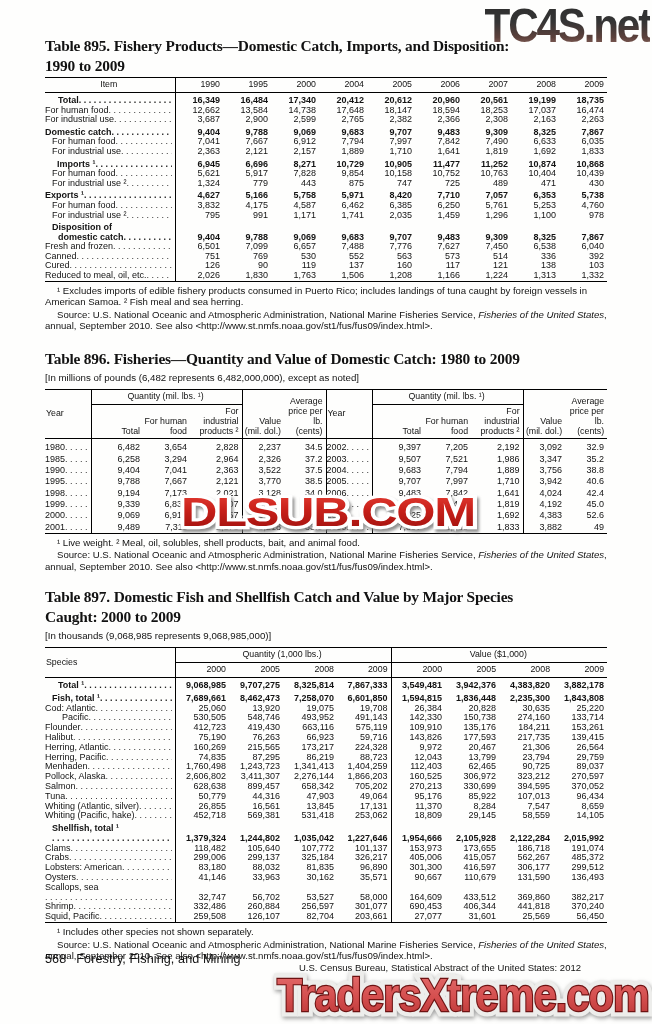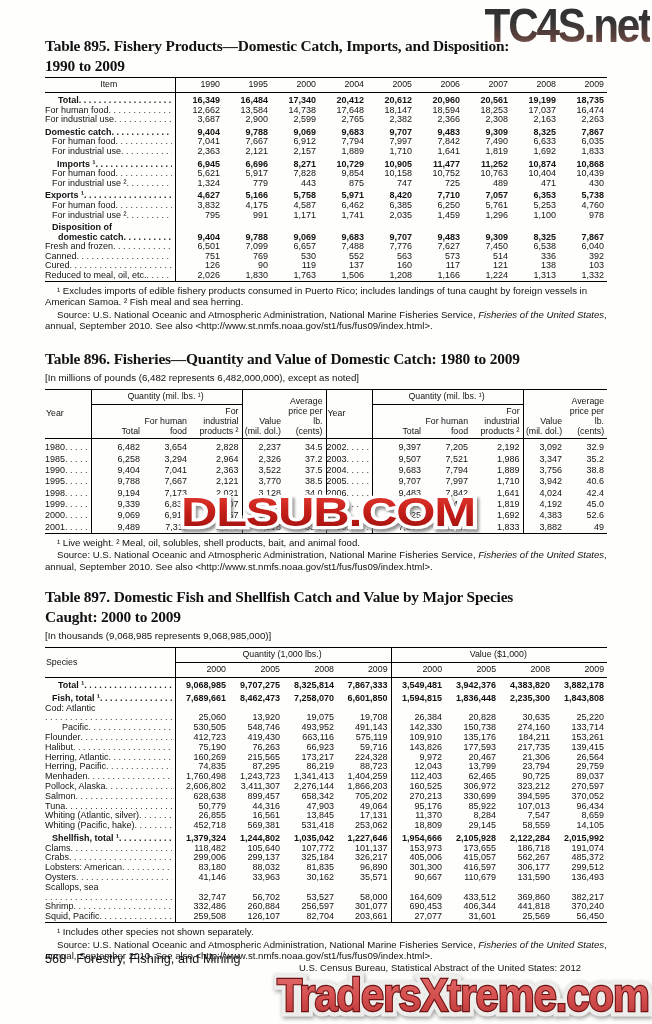--- a/index.html
+++ b/index.html
@@ -708,21 +708,21 @@
               <td class="num ">8,462,473</td>
               <td class="num ">7,258,070</td>
               <td class="num vr">6,601,850</td>
               <td class="num ">1,594,815</td>
               <td class="num ">1,836,448</td>
               <td class="num ">2,235,300</td>
               <td class="num ">1,843,808</td>
             </tr>
             <tr>
               <td class="vr ">
-                <div class="lab" style="padding-left: 0px; flex-direction: column;">
+                <div class="lab" style="padding-left: 0px;">
                   <span class="t">Cod: Atlantic</span>
                   <span class="d"></span>
                 </div>
               </td>
               <td class="num ">25,060</td>
               <td class="num ">13,920</td>
               <td class="num ">19,075</td>
               <td class="num vr">19,708</td>
               <td class="num ">26,384</td>
               <td class="num ">20,828</td>
@@ -900,21 +900,21 @@
               <td class="num ">569,381</td>
               <td class="num ">531,418</td>
               <td class="num vr">253,062</td>
               <td class="num ">18,809</td>
               <td class="num ">29,145</td>
               <td class="num ">58,559</td>
               <td class="num ">14,105</td>
             </tr>
             <tr class="gap b">
               <td class="vr ">
-                <div class="lab" style="padding-left: 7px;">
+                <div class="lab" style="padding-left: 7px; flex-direction: column;">
                   <span class="t">Shellfish, total ¹</span>
                   <span class="d"></span>
                 </div>
               </td>
               <td class="num ">1,379,324</td>
               <td class="num ">1,244,802</td>
               <td class="num ">1,035,042</td>
               <td class="num vr">1,227,646</td>
               <td class="num ">1,954,666</td>
               <td class="num ">2,105,928</td>

